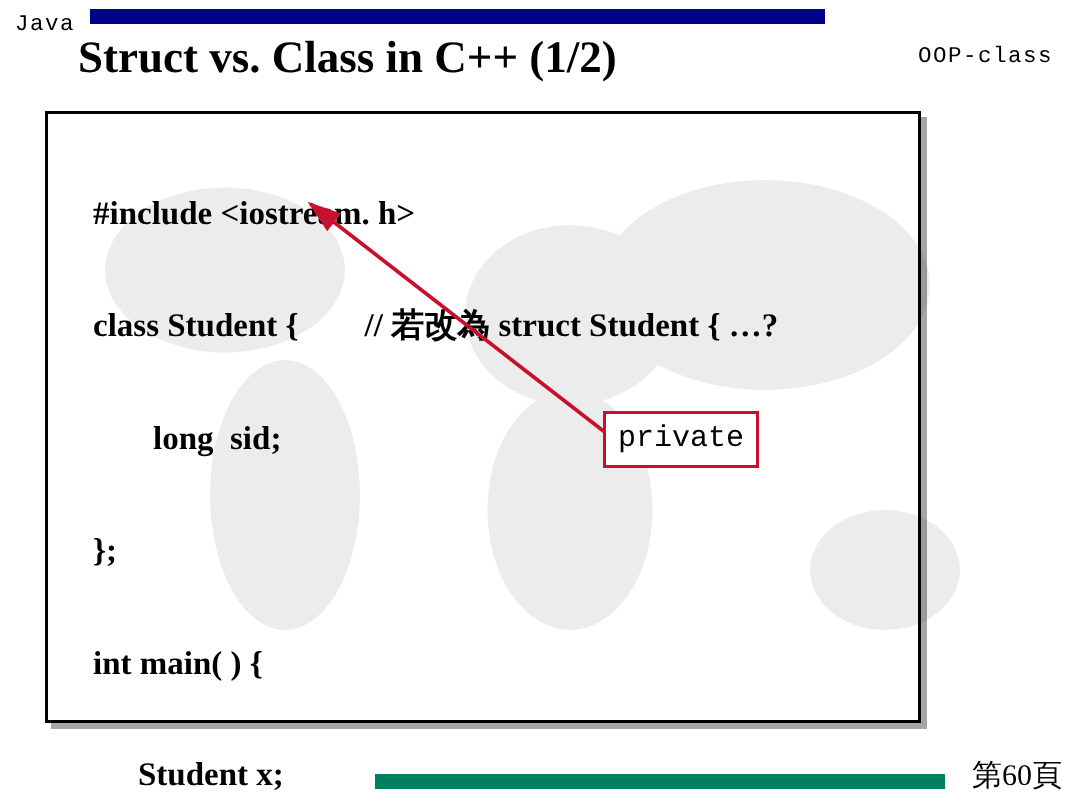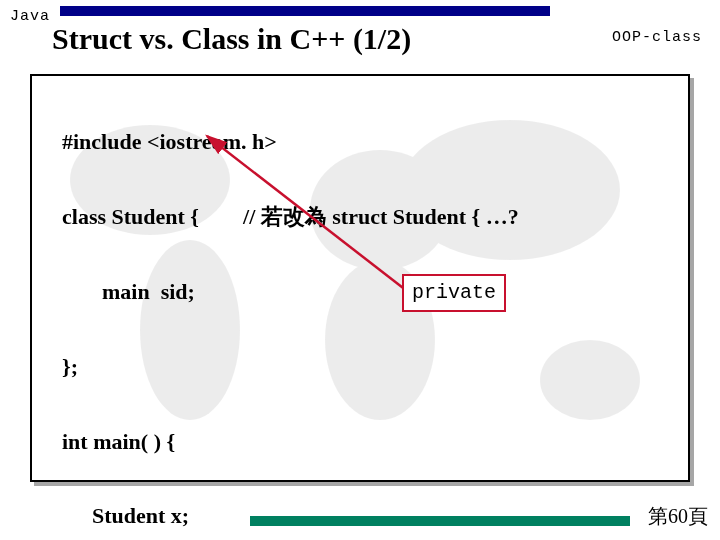--- a/index.html
+++ b/index.html
@@ -55,21 +55,21 @@
     left: 52px;
     top: 22px;
     font-size: 30px;
     font-weight: bold;
     color: #000;
   }
   .content-box {
     position: absolute;
     left: 30px;
     top: 74px;
-    width: 660px;
+    width: 584px;
     height: 408px;
     border: 2px solid #000;
     box-shadow: 4px 4px 0 rgba(0,0,0,0.35);
     padding: 10px 16px 10px 30px;
     z-index: 1;
     background: transparent;
   }
   .code {
     position: relative;
     font-family: "Times New Roman", serif;
@@ -156,21 +156,21 @@
   <div class="top-left-label">Java</div>
   <div class="top-bar"></div>
   <div class="top-right-label">OOP-class</div>
   <div class="title">Struct vs. Class    in C++ (1/2)</div>
 </div>
 
 <div class="content-box">
   <div class="code">
 <span class="line">#include &lt;iostream. h&gt;</span>
 <span class="line"><span>class Student {        // </span><span>若改為</span><span> struct Student { …?</span></span>
-<span class="line indent2">main  sid;</span>
+<span class="line indent2">long  sid;</span>
 <span class="line">};</span>
 <span class="line">int main( ) {</span>
 <span class="line indent1">Student x;</span>
 
 
 
 
 
     <div class="private-box">private</div>
 

